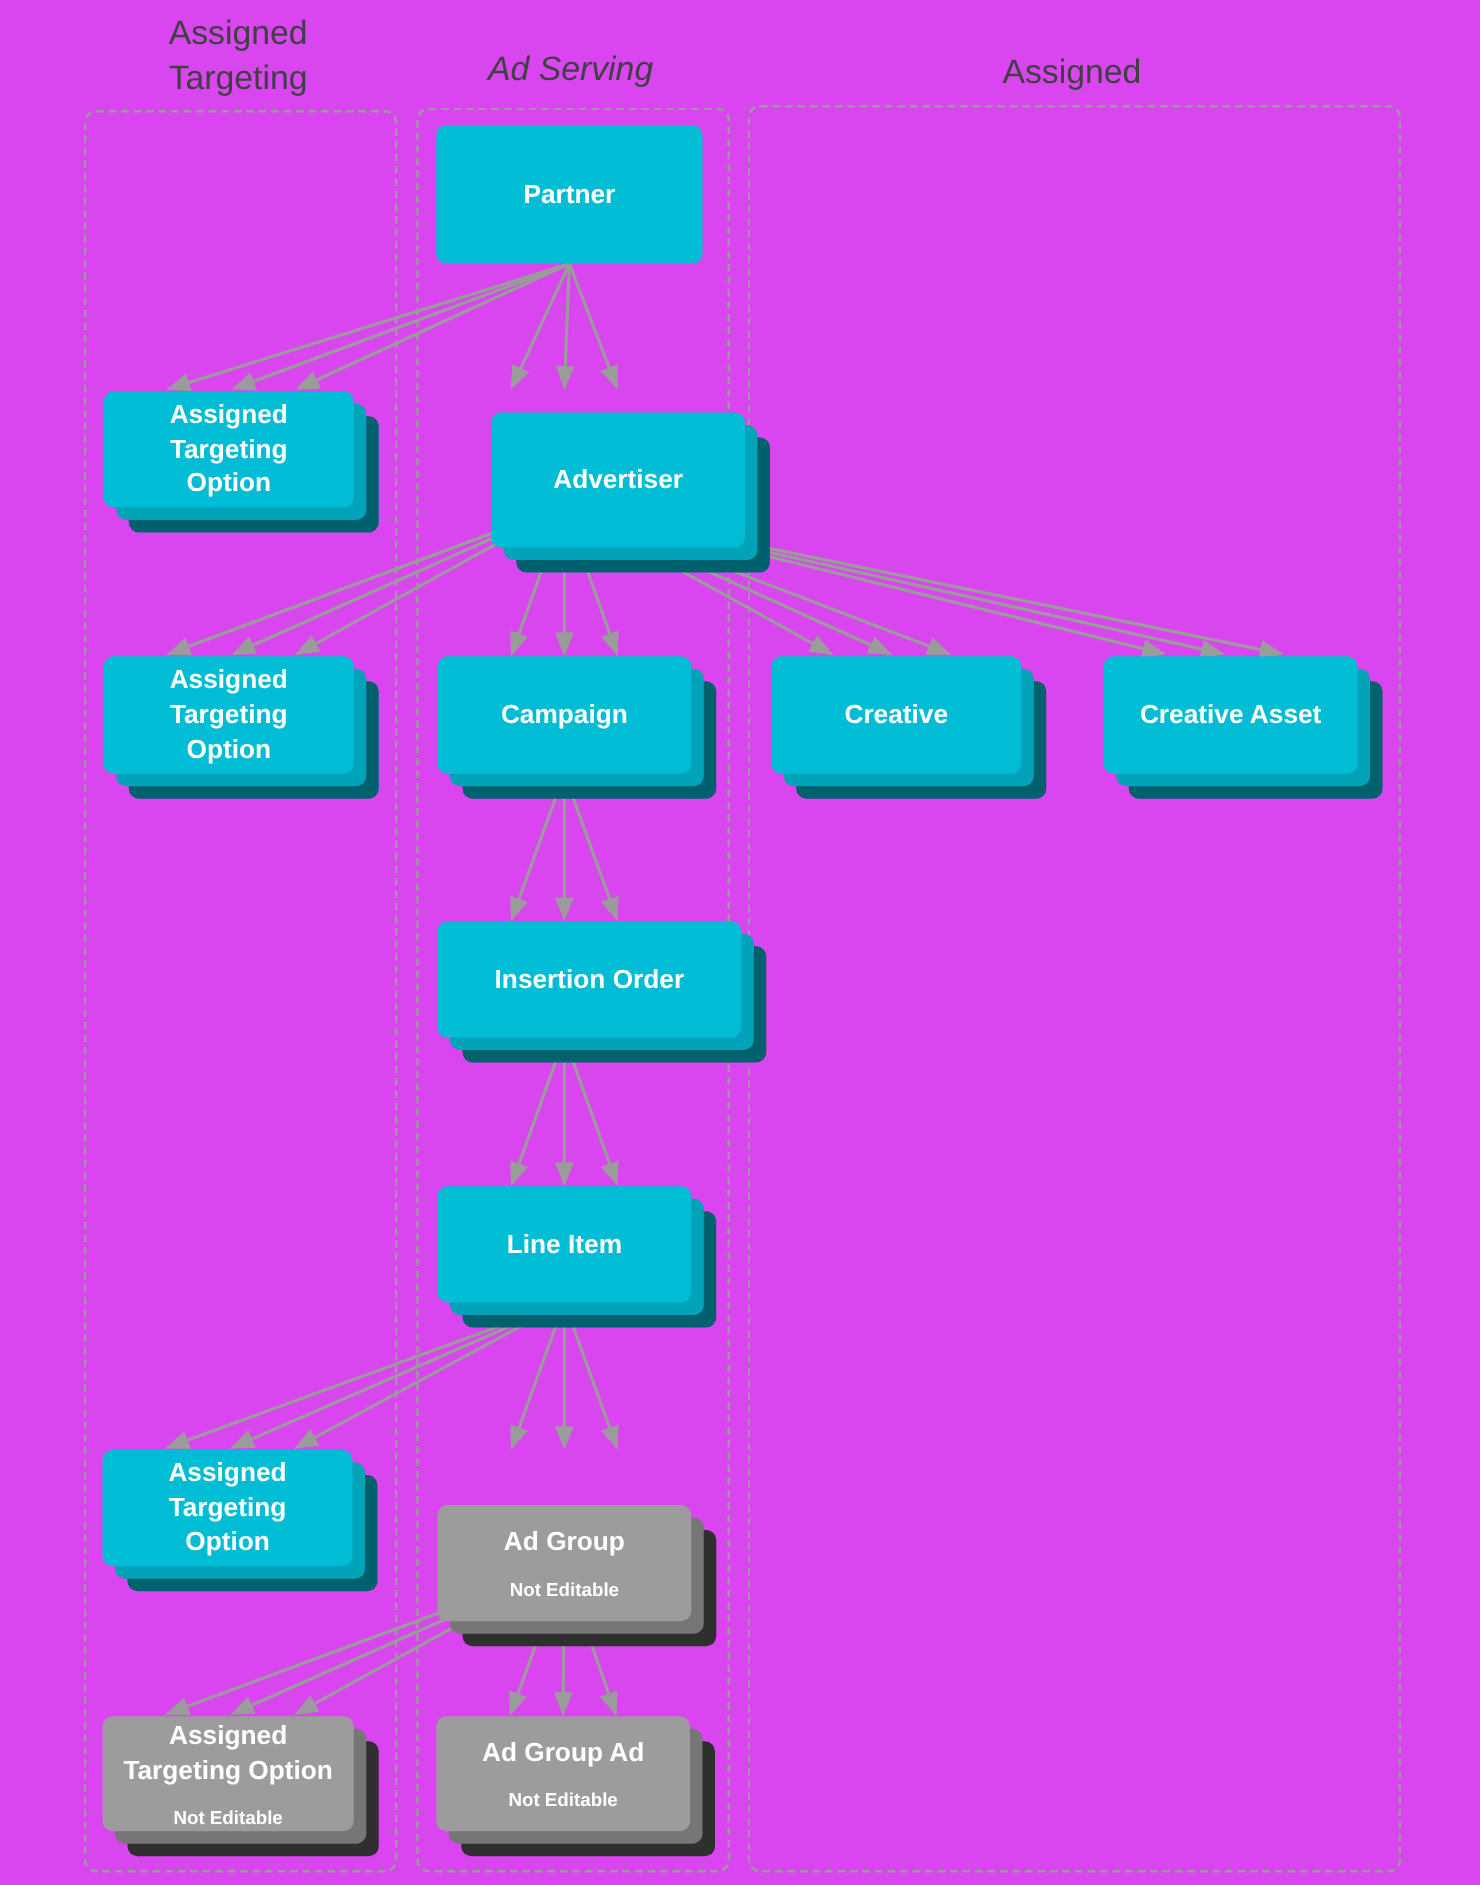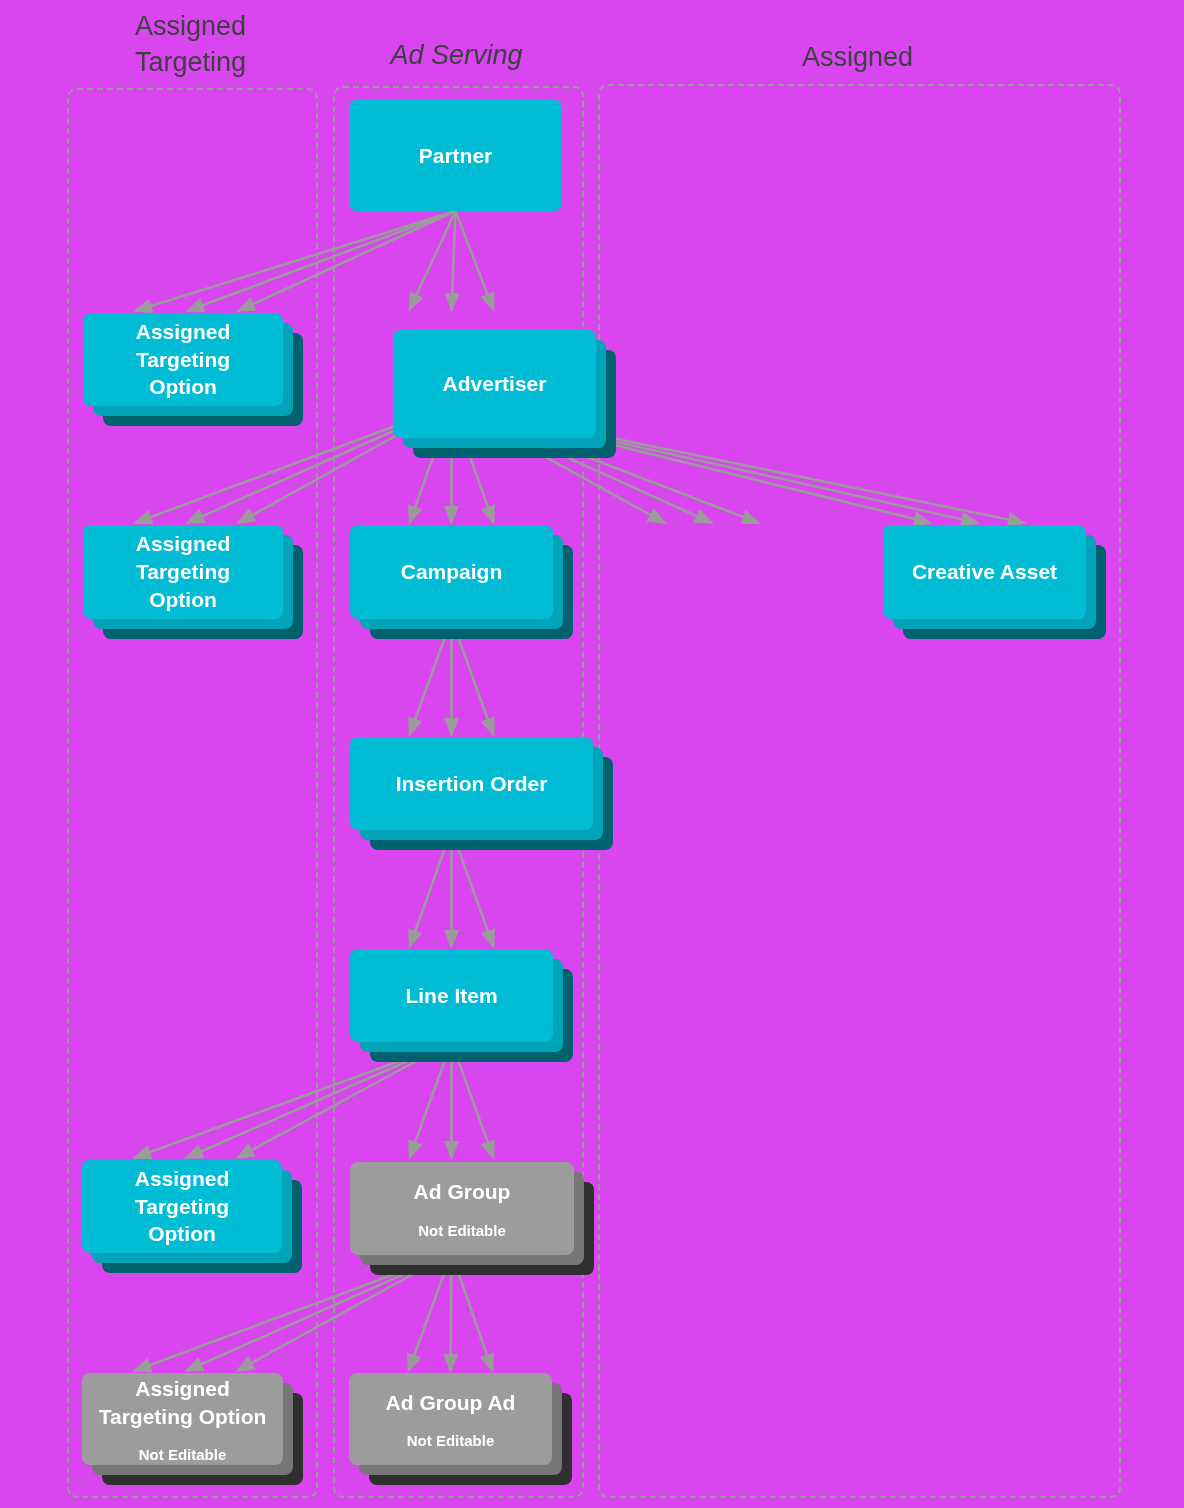--- a/index.html
+++ b/index.html
@@ -64,21 +64,21 @@
   #n-partner{left:349px;top:100px;width:213px;height:111px;}
   #n-ato-partner{left:83px;top:313px;width:200px;height:93px;}
   #n-advertiser{left:350px;top:330px;width:203px;height:108px;margin-left:43px;}
   #n-ato-advertiser{left:83px;top:525px;width:200px;height:94px;}
   #n-campaign{left:350px;top:525px;width:203px;height:94px;}
   #n-creative{left:617px;top:525px;width:200px;height:94px;}
   #n-creative-asset{left:883px;top:525px;width:203px;height:94px;}
   #n-insertion-order{left:350px;top:737px;width:203px;height:93px;padding-left:40px;}
   #n-line-item{left:350px;top:949px;width:203px;height:93px;}
   #n-ato-line-item{left:82px;top:1160px;width:200px;height:93px;}
-  #n-ad-group{left:350px;top:1162px;width:203px;height:93px;padding-left:21px;}
+  #n-ad-group{left:350px;top:1204px;width:203px;height:93px;}
   #n-ato-ad-group{left:82px;top:1373px;width:201px;height:92px;}
   #n-ad-group-ad{left:349px;top:1373px;width:203px;height:92px;}
 </style>
 </head>
 <body>
 
 <div id="canvas">
 
   <div class="panel" id="p-at"></div>
   <div class="panel" id="p-as"></div>
@@ -168,20 +168,27 @@
   </div>
 
   <div class="node teal" id="n-campaign">
     <div class="layer l2"></div>
     <div class="layer l1"></div>
     <div class="face">
       <div class="node-label">Campaign</div>
     </div>
   </div>
 
+  <div class="node teal" id="n-creative">
+    <div class="layer l2"></div>
+    <div class="layer l1"></div>
+    <div class="face">
+      <div class="node-label">Creative</div>
+    </div>
+  </div>
 
   <div class="node teal" id="n-creative-asset">
     <div class="layer l2"></div>
     <div class="layer l1"></div>
     <div class="face">
       <div class="node-label">Creative Asset</div>
     </div>
   </div>
 
   <div class="node teal" id="n-insertion-order">

